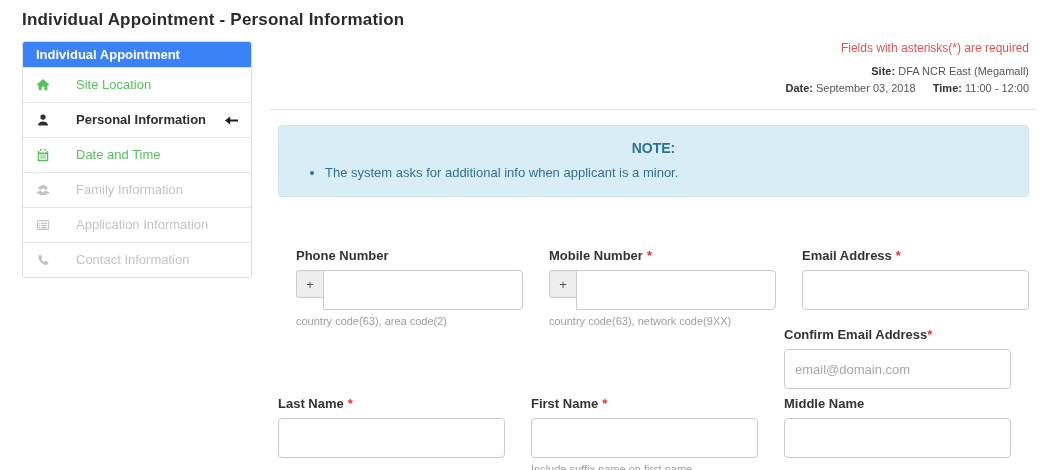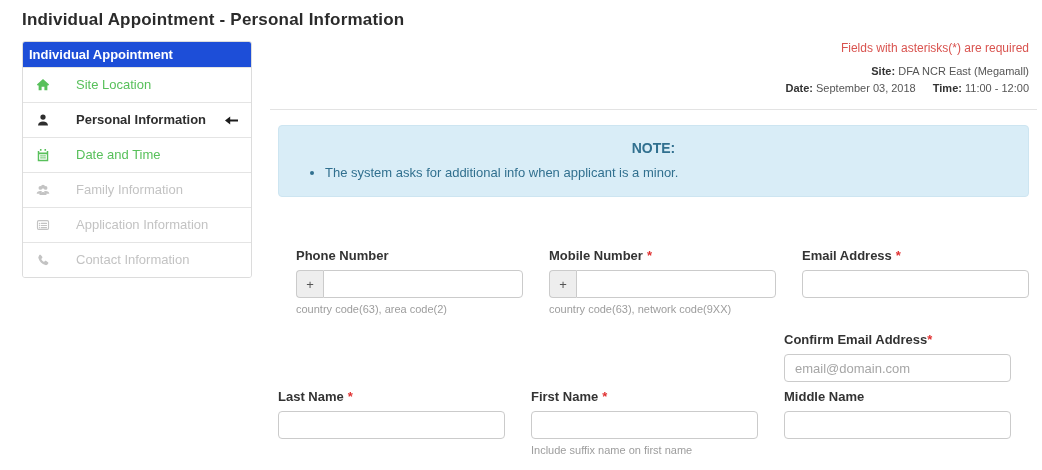--- a/index.html
+++ b/index.html
@@ -6,21 +6,21 @@
   html, body { width: 1042px; height: 470px; background: #fff; overflow: hidden; }
   body { font-family: "Liberation Sans", "DejaVu Sans", sans-serif; color: #333; }
 
   .page { padding: 8px 22px 0 22px; }
   .page-title { font-size: 17px; font-weight: 700; color: #2b2b2b; letter-spacing: .2px; margin: 2px 0 11px 0; }
 
   .layout { display: flex; align-items: flex-start; }
 
   
   .sidebar { width: 230px; flex: none; border: 1px solid #dcdcdc; border-radius: 3px; overflow: hidden; background: #fff; }
-  .sidebar-header { background: #1d4ed8; color: #fff; font-size: 13px; font-weight: 700; padding: 5px 6px; line-height: 15px; }
+  .sidebar-header { background: #3b82f6; color: #fff; font-size: 13px; font-weight: 700; padding: 5px 13px; line-height: 15px; }
   .step { display: flex; align-items: center; padding: 9px 12px; font-size: 13px; line-height: 16px; border-top: 1px solid #e4e4e4; background: #fff; gap: 16px; }
   .step .ico { width: 15px; height: 15px; flex: none; margin-right: 10px; display: inline-flex; align-items: center; justify-content: center; }
   .step .ico svg { width: 14px; height: 14px; display: block; }
   .step.done { color: #58c05b; cursor: pointer; }
   .step.active { color: #2e2e2e; font-weight: 700; }
   .step.disabled { color: #c3c3c3; }
   .step .back-arrow { margin-left: auto; color: #1c1c1c; display: inline-flex; }
   .step .back-arrow svg { width: 15px; height: 13px; }
 
   
@@ -32,28 +32,28 @@
   .time-part { margin-left: 14px; }
 
   .note-box { margin: 15px 8px 0 8px; background: #d9edf7; border: 1px solid #cde5f1; border-radius: 4px; color: #31708f; padding: 14px 15px 13px 15px; }
   .note-title { font-size: 14px; font-weight: 700; text-align: center; }
   .note-box ul { margin: 8px 0 2px 0; padding-left: 31px; }
   .note-box li { font-size: 13px; line-height: 17px; }
 
   
   .form-grid { display: grid; grid-template-columns: 227px 227px 227px; column-gap: 26px; margin: 0 8px; }
   .row-1 { margin-top: 52px; margin-left: 26px; }
-  .row-2 { margin-top: 17px; }
+  .row-2 { }
   .row-3 { margin-top: 8px; }
   .col-3 { grid-column: 3; }
 
   .field-label { font-size: 13px; font-weight: 700; color: #333; line-height: 14px; margin-bottom: 7px; }
   .req { color: #e03131; margin-left: 4px; }
   .req.tight { margin-left: 0; }
-  .tb { width: 100%; height: 28px; border: 1px solid #cbcbcb; border-radius: 4px; font-family: "Liberation Sans", sans-serif; font-size: 13px; color: #555; padding: 0 10px; background: #fff; outline: none; }
+  .tb { width: 100%; height: 40px; border: 1px solid #cbcbcb; border-radius: 4px; font-family: "Liberation Sans", sans-serif; font-size: 13px; color: #555; padding: 0 10px; background: #fff; outline: none; }
   .tb::placeholder { color: #a6a6a6; }
   .input-group { display: flex; width: 100%; }
   .addon { width: 27px; height: 28px; flex: none; background: #eee; border: 1px solid #cbcbcb; border-right: none; border-radius: 4px 0 0 4px; display: flex; align-items: center; justify-content: center; font-size: 13px; color: #555; }
   .input-group .tb { border-radius: 0 4px 4px 0; flex: 1; min-width: 0; }
   .help { font-size: 11px; color: #9d9d9d; line-height: 13px; margin-top: 5px; }
 </style>
 </head>
 <body>
 
 <div class="page">

